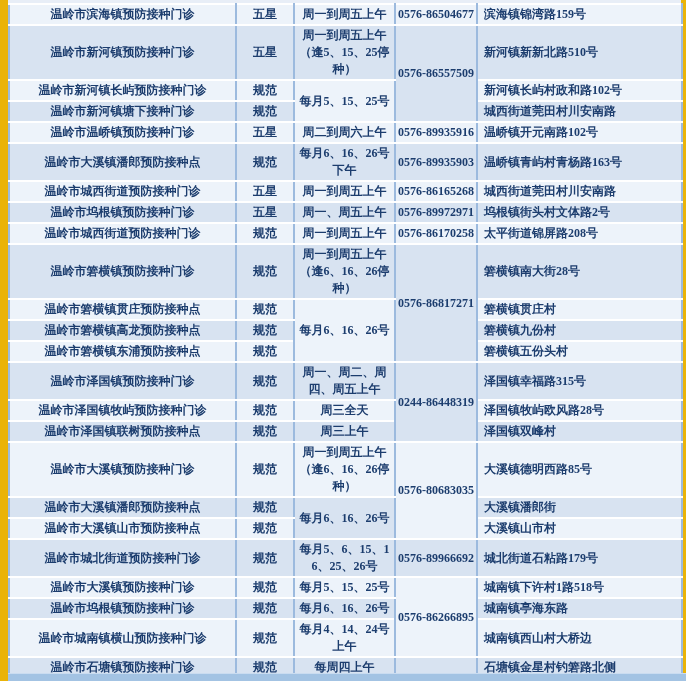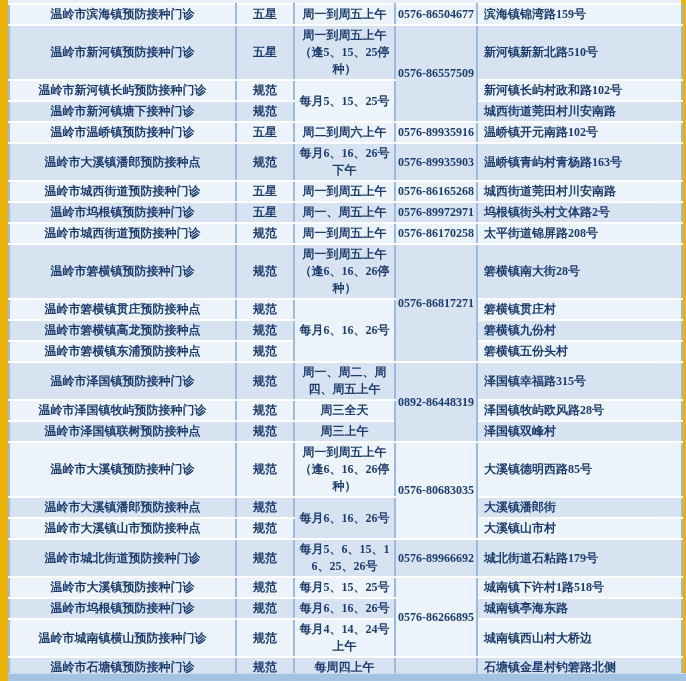--- a/index.html
+++ b/index.html
@@ -146,21 +146,21 @@
         </tr>
         <tr class="shade-l">
           <td>温岭市箬横镇东浦预防接种点</td>
           <td>规范</td>
           <td class="addr">箬横镇五份头村</td>
         </tr>
         <tr class="shade-b">
           <td>温岭市泽国镇预防接种门诊</td>
           <td>规范</td>
           <td>周一、周二、周四、周五上午</td>
-          <td rowspan="3">0892-86448319</td>
+          <td rowspan="3">0244-86448319</td>
           <td class="addr">泽国镇幸福路315号</td>
         </tr>
         <tr class="shade-l">
           <td>温岭市泽国镇牧屿预防接种门诊</td>
           <td>规范</td>
           <td>周三全天</td>
           <td class="addr">泽国镇牧屿欧风路28号</td>
         </tr>
         <tr class="shade-b">
           <td>温岭市泽国镇联树预防接种点</td>

